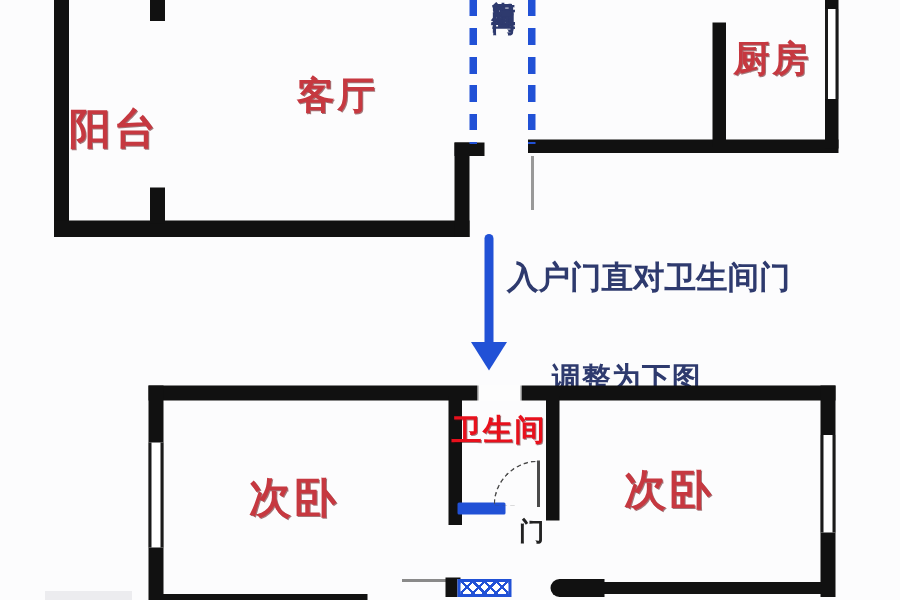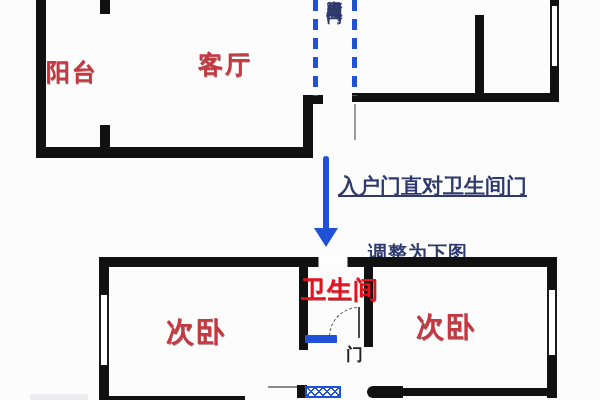--- a/index.html
+++ b/index.html
@@ -6,21 +6,21 @@
   .stage{position:relative;width:600px;height:400px;background:#fcfcfd;overflow:hidden;
          font-family:"Liberation Sans","DejaVu Sans",sans-serif;}
   .wall{position:absolute;background:var(--wall,#111);}
   .thinline{position:absolute;background:#8a8a8a;}
   .win-v{position:absolute;background:#fff;border-left:2px solid #1a1a1a;border-right:2px solid #1a1a1a;box-sizing:border-box;}
   .gap-t{position:absolute;background:#fdfdfd;border-left:1.5px solid #8a8a8a;border-right:1.5px solid #8a8a8a;box-sizing:border-box;}
   .dash-v{position:absolute;width:5px;
           background:repeating-linear-gradient(to bottom,var(--blue,#2151d6) 0 11px,transparent 11px 19px);}
   .room-label{position:absolute;color:var(--label_red,#c63840);font-weight:700;white-space:nowrap;
               text-shadow:0.6px 0.8px 0 rgba(90,10,15,.55);line-height:1;}
-  .navy-text{position:absolute;color:var(--navy,#2e3a6e);font-weight:700;white-space:nowrap;line-height:1.1;text-decoration:underline;}
+  .navy-text{position:absolute;color:var(--navy,#2e3a6e);font-weight:700;white-space:nowrap;line-height:1.1;}
   .v-text{writing-mode:vertical-rl;text-orientation:upright;letter-spacing:1px;}
   .arrow-shaft{position:absolute;background:var(--blue,#2151d6);border-radius:3px 3px 0 0;}
   .arrow-head{position:absolute;width:0;height:0;border-left:12px solid transparent;
               border-right:12px solid transparent;border-top:19px solid var(--blue,#2151d6);}
   .blue-bar{position:absolute;background:var(--blue,#2151d6);border-radius:1px;}
   .hatch{position:absolute;box-sizing:border-box;border:2px solid var(--blue,#2151d6);background-color:#fff;
          background-image:repeating-linear-gradient(45deg,var(--blue,#2151d6) 0 1.5px,transparent 1.5px 5.5px),
                           repeating-linear-gradient(-45deg,var(--blue,#2151d6) 0 1.5px,transparent 1.5px 5.5px);}
   .door-arc{position:absolute;box-sizing:border-box;border-top:1.6px dashed #4a4a4a;border-left:1.6px dashed #4a4a4a;
             border-top-left-radius:100% 100%;}
@@ -50,22 +50,23 @@
   <div class="wall" style="left:550px;top:0;width:9px;height:99px;"></div>
   <div class="win-v" style="left:550px;top:6px;width:9px;height:60px;"></div>
 
   <div class="thinline" style="left:354px;top:104px;width:2px;height:36px;background:#999;"></div>
 
   <div class="dash-v" style="left:313px;top:0;height:96px;"></div>
   <div class="dash-v" style="left:352px;top:0;height:96px;"></div>
 
   <div class="navy-text v-text" style="left:326px;top:-13px;height:122px;font-size:16px;">门直对卫生间门</div>
 
-  <div class="room-label" style="left:46px;top:60px;font-size:24px;letter-spacing:2px;">阳台</div>
+  <div class="room-label" style="left:46px;top:72px;font-size:28px;letter-spacing:2px;">阳台</div>
   <div class="room-label" style="left:170px;top:52px;font-size:25px;letter-spacing:2px;margin-left:28px;">客厅</div>
+  <div class="room-label" style="left:489px;top:28px;font-size:24px;letter-spacing:2px;">厨房</div>
 
   <div class="arrow-shaft" style="left:323px;top:156px;width:6px;height:74px;"></div>
   <div class="arrow-head" style="left:314px;top:228px;"></div>
 
   <div class="navy-text" style="left:338px;top:174px;font-size:21px;">入户门直对卫生间门</div>
   <div class="navy-text" style="left:368px;top:203px;font-size:19px;letter-spacing:1px;margin-top:40px;">调整为下图</div>
 
   <div class="wall" style="left:99px;top:257px;width:219px;height:10px;"></div>
   <div class="wall" style="left:348px;top:257px;width:209px;height:10px;"></div>
   <div class="gap-t" style="left:318px;top:257px;width:30px;height:10px;"></div>
@@ -85,17 +86,17 @@
   <div class="door-char" style="left:346px;top:346px;font-size:17px;">门</div>
 
   <div class="thinline" style="left:268px;top:386px;width:34px;height:2px;"></div>
   <div class="wall" style="left:297px;top:385px;width:10px;height:13px;"></div>
   <div class="hatch" style="left:305px;top:386px;width:36px;height:12px;"></div>
   <div class="wall" style="left:367px;top:386px;width:36px;height:12px;border-radius:6px 0 0 6px;"></div>
   <div class="wall" style="left:398px;top:388px;width:150px;height:8px;"></div>
   <div class="wall" style="left:108px;top:396px;width:137px;height:4px;"></div>
   <div class="artifact" style="left:30px;top:394px;width:58px;height:6px;"></div>
 
-  <div class="room-label" style="left:301px;top:277px;font-size:25px;color:var(--bath_red,#e8101c);letter-spacing:1px;">卫生间</div>
+  <div class="room-label" style="left:301px;top:277px;font-size:20px;color:var(--bath_red,#e8101c);letter-spacing:1px;">卫生间</div>
   <div class="room-label" style="left:166px;top:318px;font-size:28px;letter-spacing:2px;">次卧</div>
   <div class="room-label" style="left:416px;top:313px;font-size:28px;letter-spacing:2px;">次卧</div>
 
 </div>
 
 </body></html>

